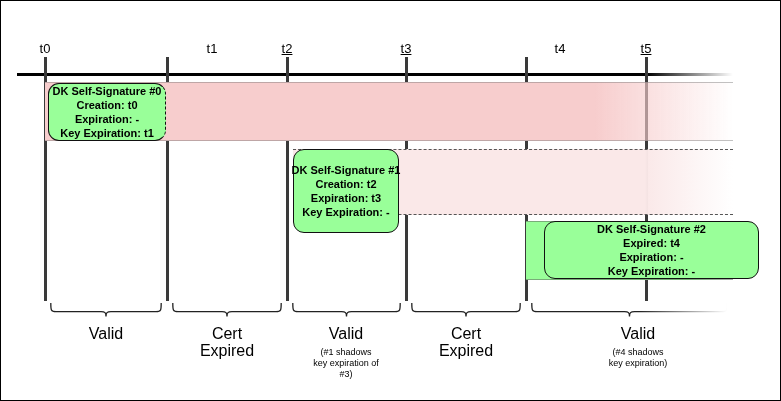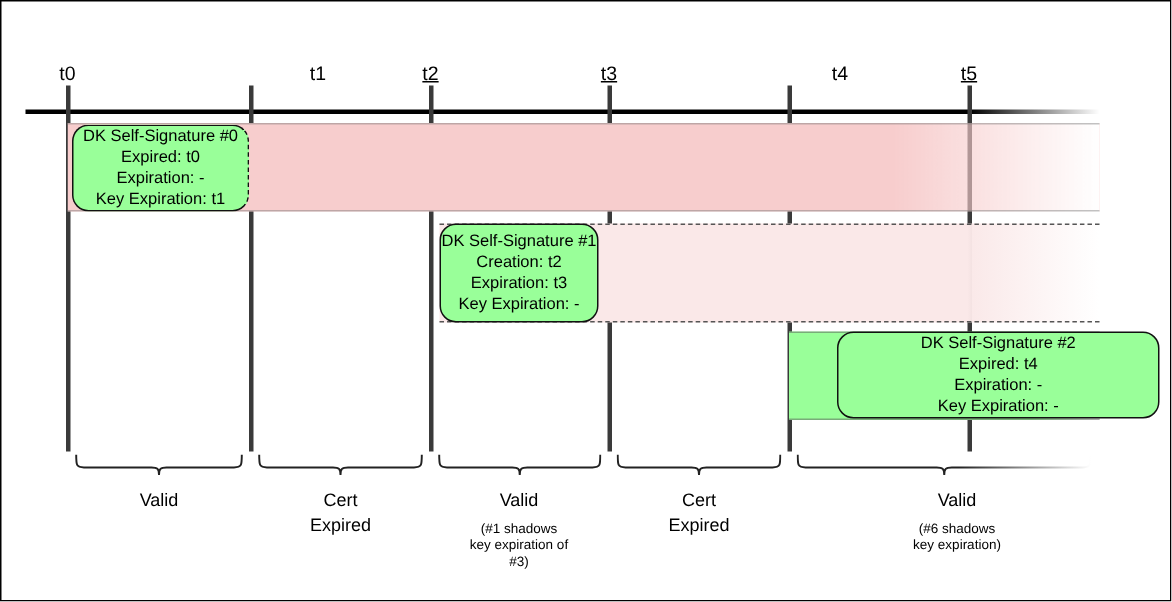--- a/index.html
+++ b/index.html
@@ -74,35 +74,35 @@
     justify-content:center;
     font-size:11px;
     line-height:14px;
     color:#000;
     text-align:center;
     z-index:6;
   }
   .sigbox.dashed-right{
     border-right:1.5px dashed #111;
   }
-  .sigbox .ln{white-space:nowrap;}
+  .sigbox .ln{white-space:nowrap;font-weight:bold;}
   
   .brace{
     position:absolute;
     height:18px;
   }
   .brace svg{display:block;width:100%;height:100%;}
   .seg-label{
     position:absolute;
     text-align:center;
     color:#000;
     transform:translateX(-50%);
   }
   .seg-title{
-    font-size:12px;
+    font-size:16px;
     line-height:17px;
     white-space:pre-line;
   }
   .seg-note{
     font-size:9px;
     line-height:11px;
     margin-top:5px;
     white-space:pre-line;
   }
 </style>
@@ -130,31 +130,31 @@
 
   <div id="bands">
       <div class="band pink-strong" style="left: 44px; top: 81px; width: 688px; height: 59px;"></div>
       <div class="band pink-light" style="left: 292px; top: 148px; width: 440px; height: 66px;"></div>
       <div class="band green-band" style="left: 525px; top: 220px; width: 207px; height: 59px;"></div>
     </div>
 
   <div id="sigboxes">
       <div class="sigbox dashed-right" style="left: 47px; top: 82px; width: 118px; height: 58px;">
         <div class="ln">DK Self-Signature #0</div>
-        <div class="ln">Expired: t0</div>
+        <div class="ln">Creation: t0</div>
         <div class="ln">Expiration: -</div>
         <div class="ln">Key Expiration: t1</div>
       </div>
-      <div class="sigbox" style="left: 292px; top: 148px; width: 106px; height: 66px;">
+      <div class="sigbox" style="left: 292px; top: 148px; width: 106px; height: 84px;">
         <div class="ln">DK Self-Signature #1</div>
         <div class="ln">Creation: t2</div>
         <div class="ln">Expiration: t3</div>
         <div class="ln">Key Expiration: -</div>
       </div>
-      <div class="sigbox" style="left: 557px; top: 220px; width: 215px; height: 58px;">
+      <div class="sigbox" style="left: 543px; top: 220px; width: 215px; height: 58px;">
         <div class="ln">DK Self-Signature #2</div>
         <div class="ln">Expired: t4</div>
         <div class="ln">Expiration: -</div>
         <div class="ln">Key Expiration: -</div>
       </div>
     </div>
 
   <div id="segments">
       <div class="brace" style="left: 49px; top: 302px; width: 112px;">
         <svg viewBox="0 0 112 18" preserveAspectRatio="none">
@@ -199,18 +199,18 @@
             <linearGradient id="fadeg4" x1="0" x2="1">
               <stop offset="0.55" stop-color="#222"></stop>
               <stop offset="1" stop-color="#222" stop-opacity="0"></stop>
             </linearGradient>
           </defs>
           <path d="M0.8,0 C0.8,7 0.8,8.6 6,8.6 L93.5,8.6 C97.5,8.6 98.5,9.6 98.5,13.6 C98.5,9.6 99.5,8.6 103.5,8.6 L191,8.6 C196.2,8.6 196.2,7 196.2,0" fill="none" stroke="url(#fadeg4)" stroke-width="1.3"></path>
         </svg>
       </div>
       <div class="seg-label" style="left: 637px; top: 324px; width: 207px;">
         <div class="seg-title">Valid</div>
-        <div class="seg-note">(#6 shadows
+        <div class="seg-note">(#4 shadows
 key expiration)</div>
       </div>
     </div>
 
 </div>
 
 </body></html>

